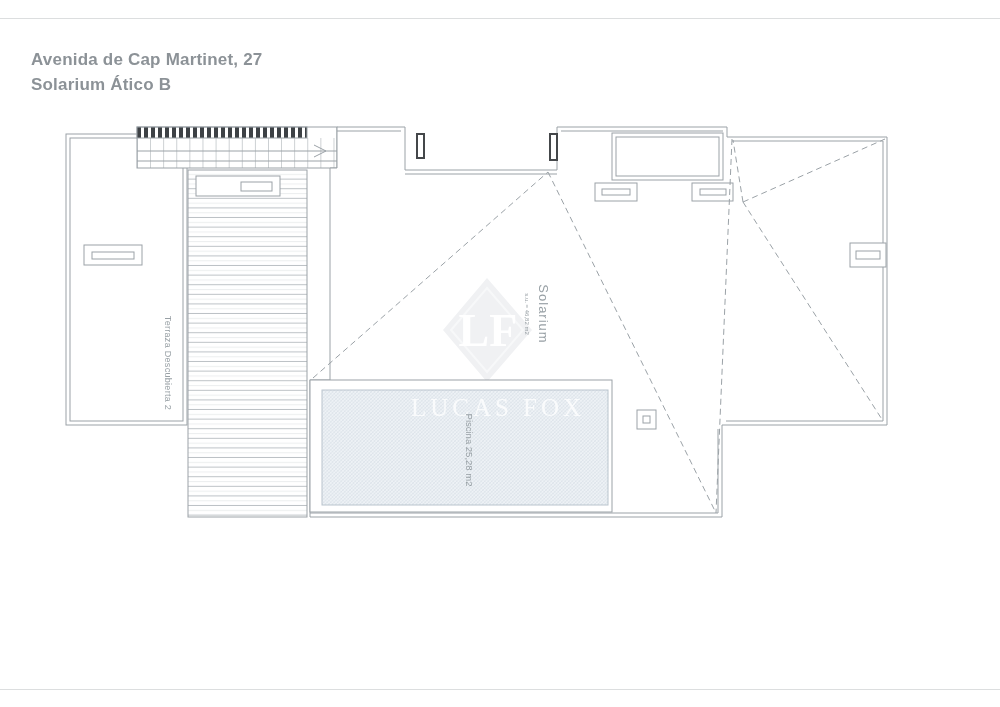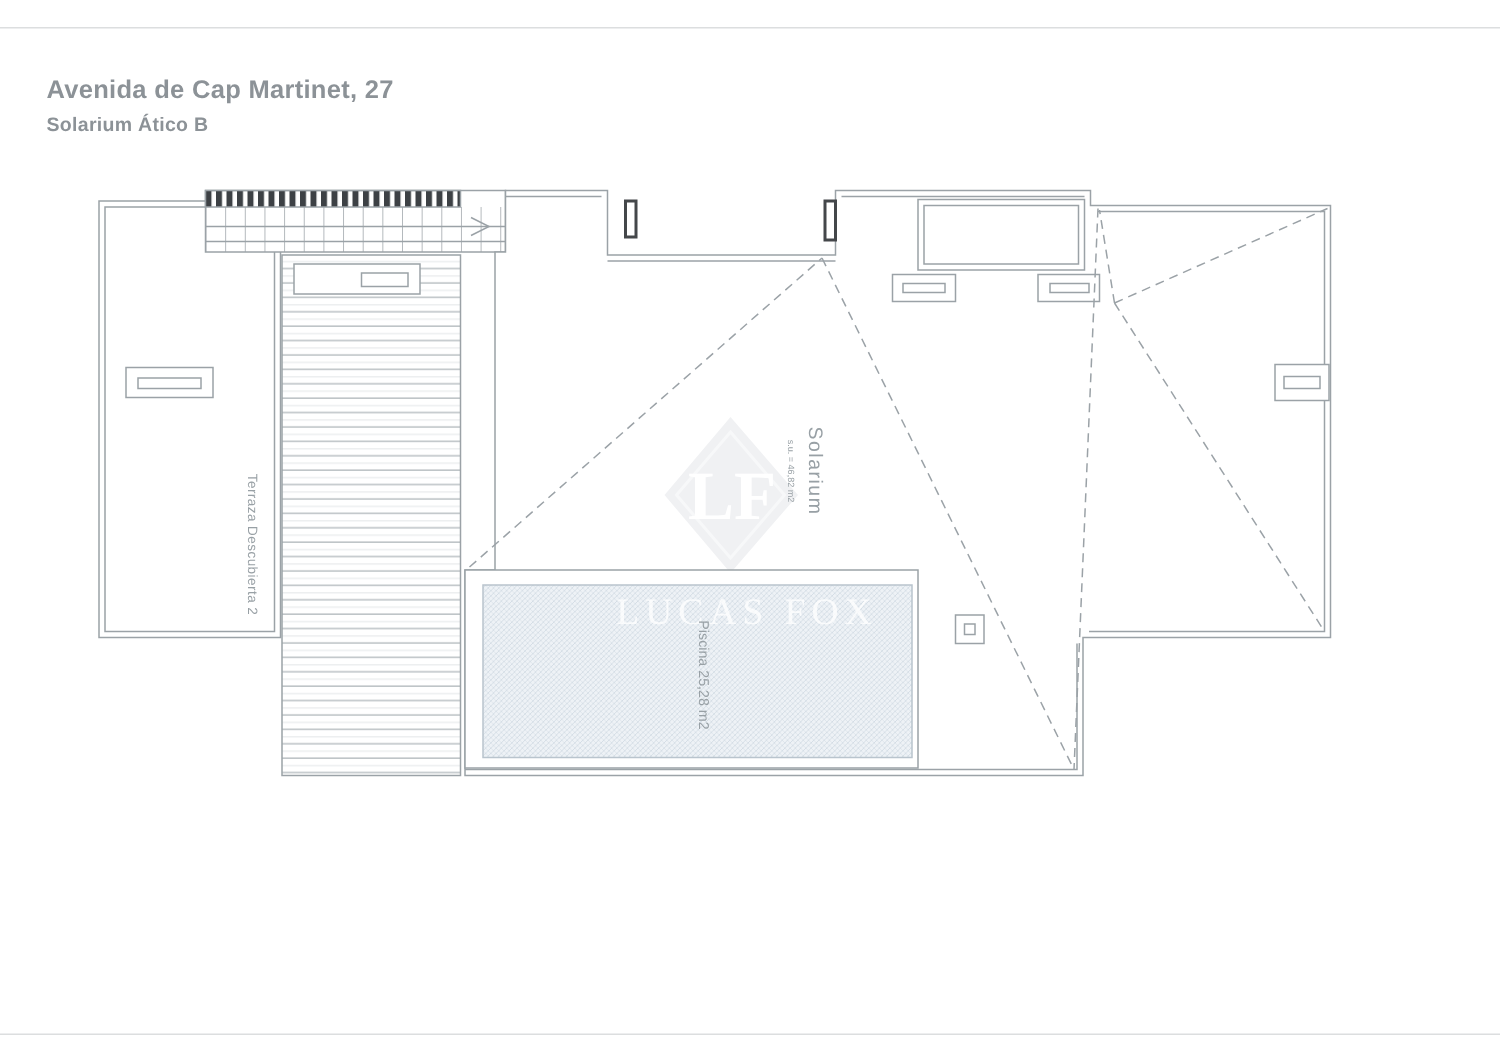--- a/index.html
+++ b/index.html
@@ -3,21 +3,21 @@
 <meta charset="utf-8">
 <style>
   html,body{margin:0;padding:0;background:#ffffff;width:1000px;height:707px;overflow:hidden;}
   .sheet{position:relative;width:1000px;height:707px;background:#ffffff;
          font-family:"Liberation Sans", sans-serif;}
   .sheet-line{position:absolute;left:0;right:0;height:1px;background:#dcdedf;}
   .sheet-line.top{top:18px;}
   .sheet-line.bottom{top:689px;}
   header{position:absolute;left:31px;top:50px;}
   .addr{font-weight:bold;font-size:17px;color:#8c9297;letter-spacing:.2px;}
-  .unit{font-weight:bold;font-size:13px;color:#8c9297;margin-top:5px;letter-spacing:.2px;}
+  .unit{font-weight:bold;font-size:17px;color:#8c9297;margin-top:5px;letter-spacing:.2px;}
   .loc{font-size:12.5px;color:#a9aeb2;margin-top:5px;}
   svg{position:absolute;left:0;top:0;}
   .ln{stroke:#9ba2a7;stroke-width:1;fill:none;}
   .lnw{stroke:#9ba2a7;stroke-width:1;fill:#ffffff;}
   .dash{stroke:#9ba2a7;stroke-width:1;fill:none;stroke-dasharray:6 4;}
   .plantext{fill:#98a0a5;font-family:"Liberation Sans", sans-serif;}
 </style>
 </head>
 <body>
 

